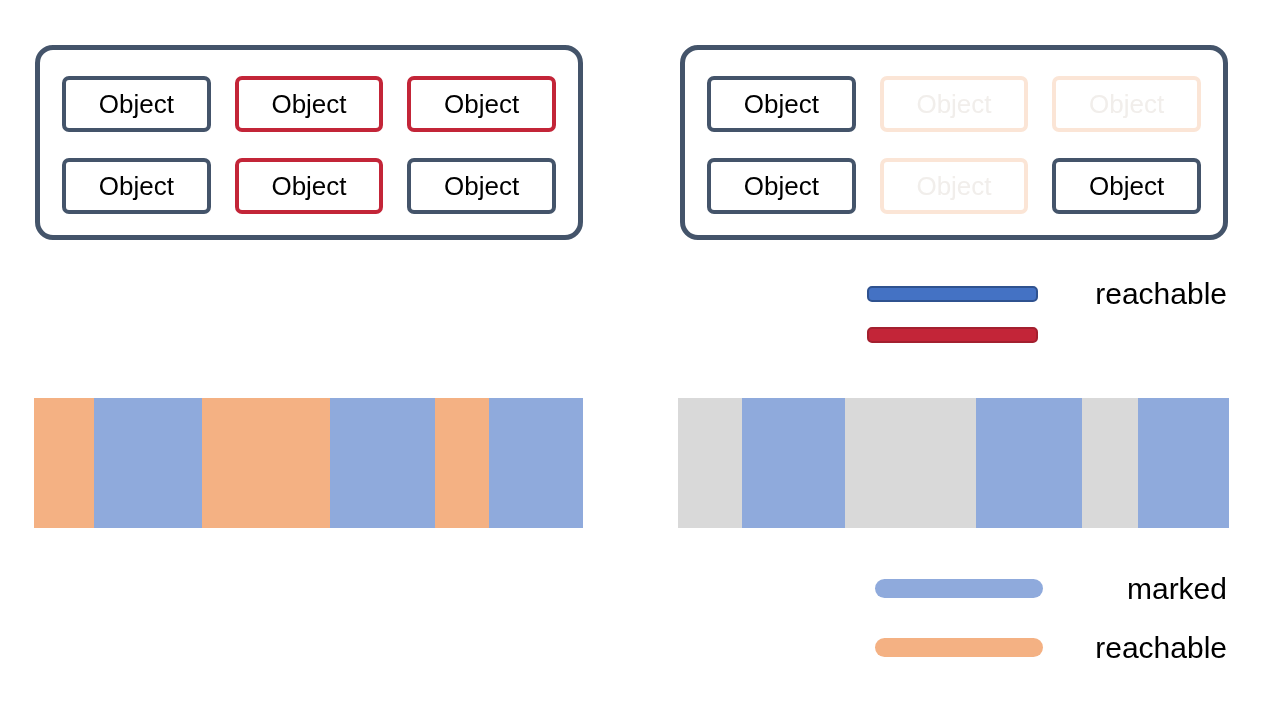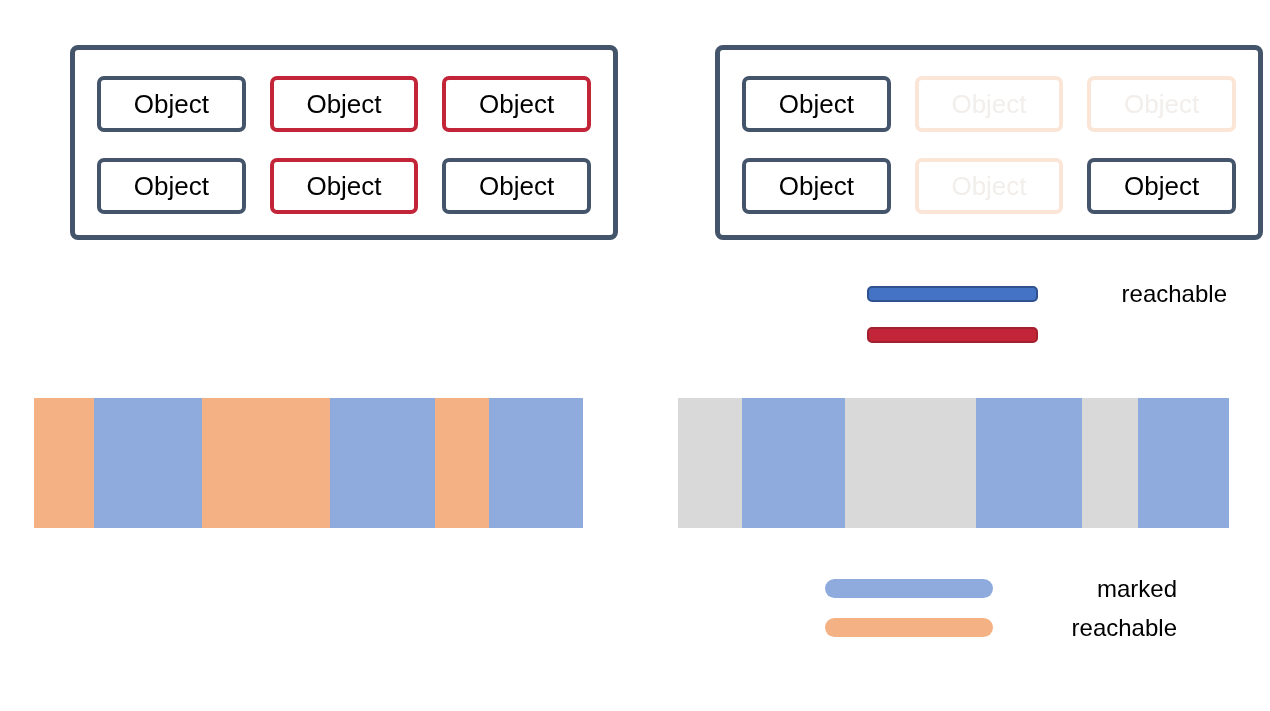--- a/index.html
+++ b/index.html
@@ -18,23 +18,22 @@
   }
 
   
   .heap-box {
     position: absolute;
     top: 45px;
     width: 548px;
     height: 195px;
     box-sizing: border-box;
     border: 5px solid var(--outline-dark);
-    border-radius: 8px;
-    background: #ffffff;
-    margin-left: 35px;
+    border-radius: 18px;
+    background: #ffffff;
   }
   .heap-box.left  { left: 35px; }
   .heap-box.right { left: 680px; }
 
   .heap-grid {
     display: grid;
     grid-template-columns: repeat(3, 1fr);
     column-gap: 24px;
     row-gap: 26px;
     padding: 26px 22px;
@@ -57,32 +56,32 @@
   .obj-box.unreachable { border-color: var(--outline-red); }
   .obj-box.collected   { border-color: var(--faded-border); color: var(--faded-text); }
 
   
   .legend {
     position: absolute;
     display: flex;
     flex-direction: column;
   }
   .legend.reachability { left: 867px; top: 273px; width: 360px; }
-  .legend.marking      { left: 825px; top: 569px; width: 352px; }
+  .legend.marking      { left: 875px; top: 569px; width: 352px; gap: 20px; }
 
   .legend-row {
     display: flex;
     align-items: center;
     justify-content: space-between;
   }
   .legend.reachability .legend-row { height: 41px; }
   .legend.marking      .legend-row { height: 39px; }
 
   .legend-label {
-    font-size: 24px;
+    font-size: 30px;
     color: var(--text);
     white-space: nowrap;
   }
 
   .swatch { box-sizing: border-box; }
   .legend.reachability .swatch {
     width: 171px; height: 16px; border-radius: 5px;
   }
   .legend.marking .swatch {
     width: 168px; height: 19px; border-radius: 10px;

